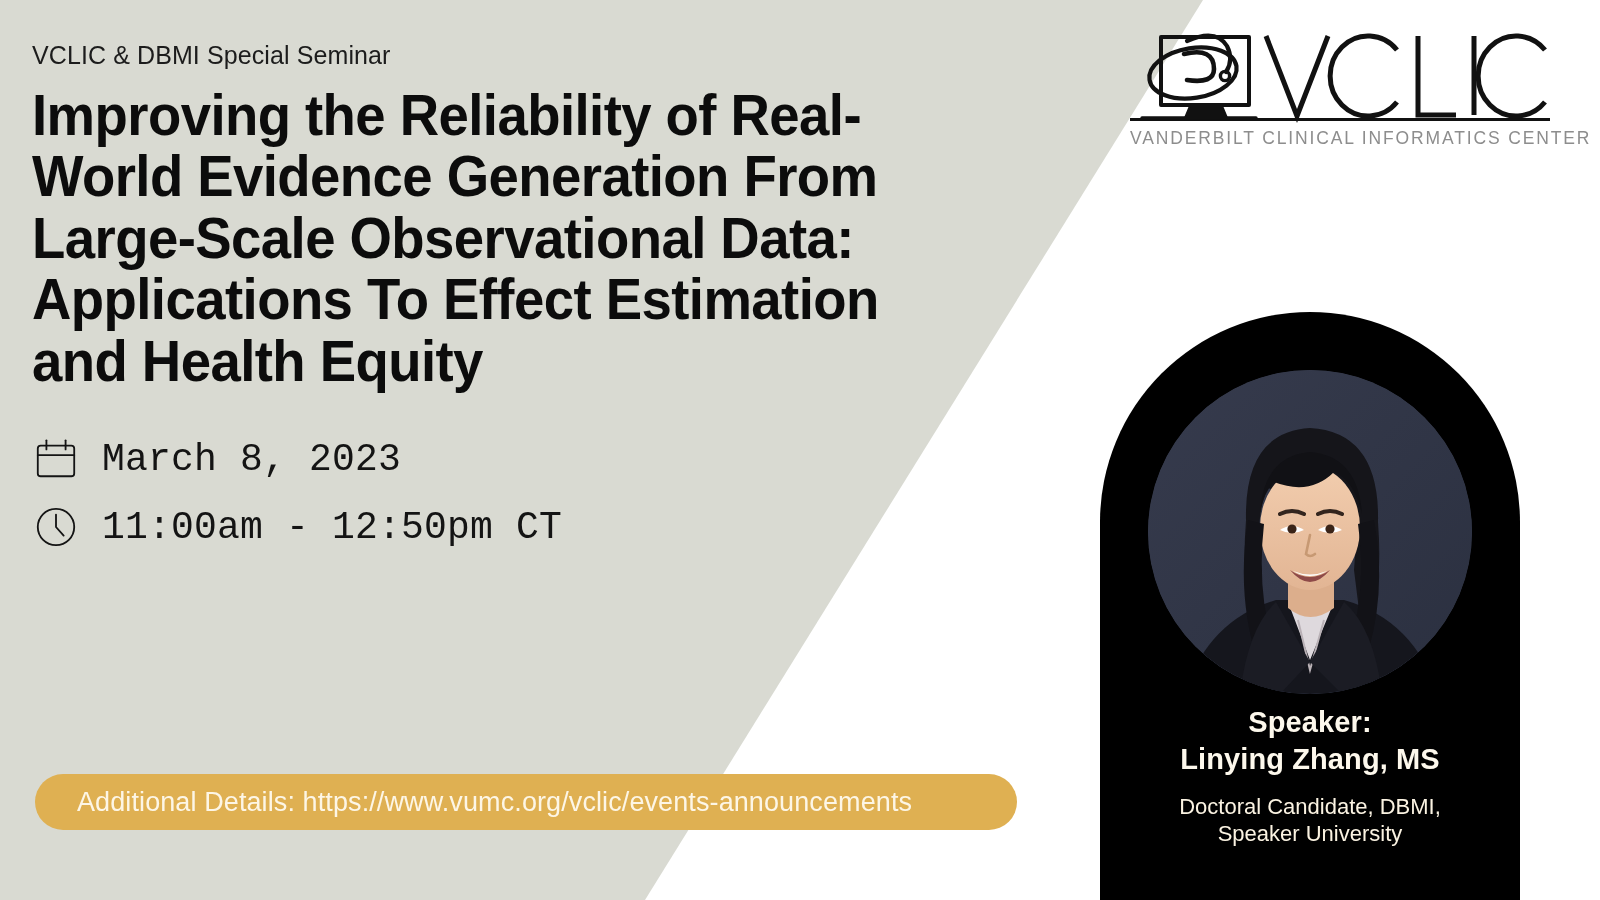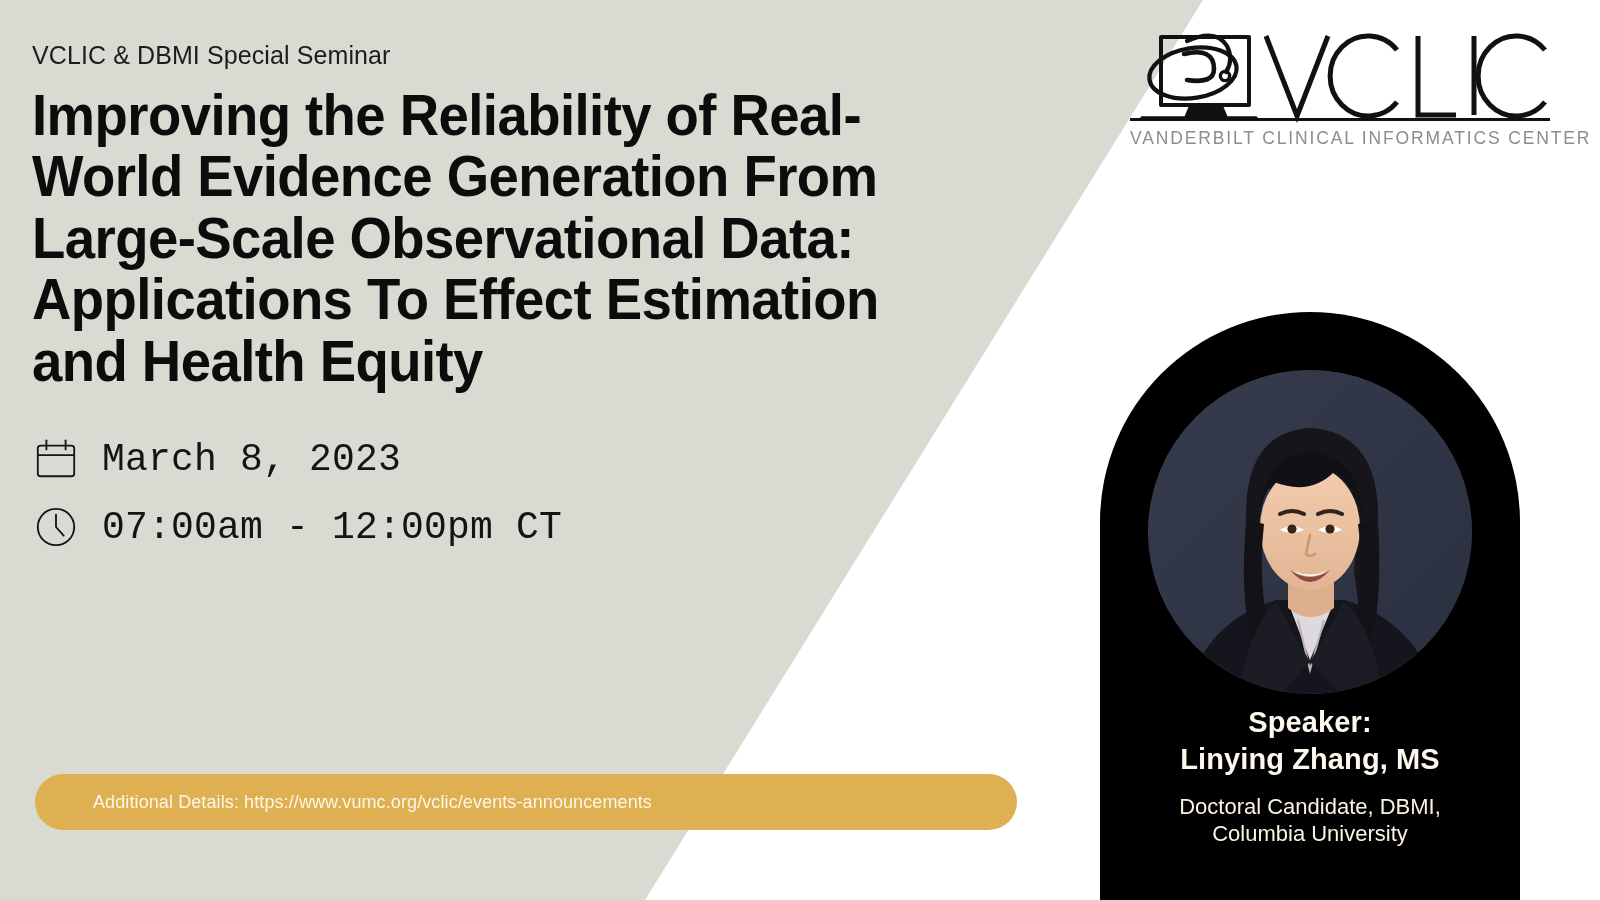--- a/index.html
+++ b/index.html
@@ -102,22 +102,22 @@
     width: 982px;
     height: 56px;
     border-radius: 28px;
     background: #dfb052;
     display: flex;
     align-items: center;
     z-index: 6;
   }
   .pill-text {
     color: #fdf6e6;
-    font-size: 18px;
-    padding-left: 58px;
+    font-size: 27px;
+    padding-left: 42px;
     letter-spacing: 0.1px;
     white-space: nowrap;
   }
 
   
   .logo {
     position: absolute;
     left: 1130px;
     top: 20px;
     width: 420px;
@@ -229,21 +229,21 @@
       <span class="meta-text">March 8, 2023</span>
     </div>
 
     <div class="meta-row">
       <span class="meta-icon">
         <svg viewBox="0 0 48 48" width="46" height="46" fill="none" stroke="#141414" stroke-width="1.9" stroke-linecap="round">
           <circle cx="24" cy="24" r="19"></circle>
           <polyline points="24,11 24,24 32,33"></polyline>
         </svg>
       </span>
-      <span class="meta-text">07:00am - 12:00pm CT</span>
+      <span class="meta-text">11:00am - 12:50pm CT</span>
     </div>
 
   </div>
 
   <div class="pill">
     <span class="pill-text">Additional Details: https://www.vumc.org/vclic/events-announcements</span>
   </div>
 
   <div class="logo">
     <div class="logo-main">
@@ -339,18 +339,18 @@
           <path d="M128 232 L162 292 L132 324 L92 324 Q100 258 128 232 Z" fill="#1b1c24"></path>
           <path d="M196 232 L162 292 L194 324 L234 324 Q226 258 196 232 Z" fill="#1b1c24"></path>
         </g>
       </svg>
     </div>
 
     <div class="speaker-info">
       <div class="speaker-label">Speaker:</div>
       <div class="speaker-name">Linying Zhang, MS</div>
       <div class="speaker-affil">Doctoral Candidate, DBMI,</div>
-      <div class="speaker-affil" style="margin-top:0">Columbia University</div>
+      <div class="speaker-affil" style="margin-top:0">Speaker University</div>
     </div>
 
   </div>
 
 </div>
 
 </body></html>

